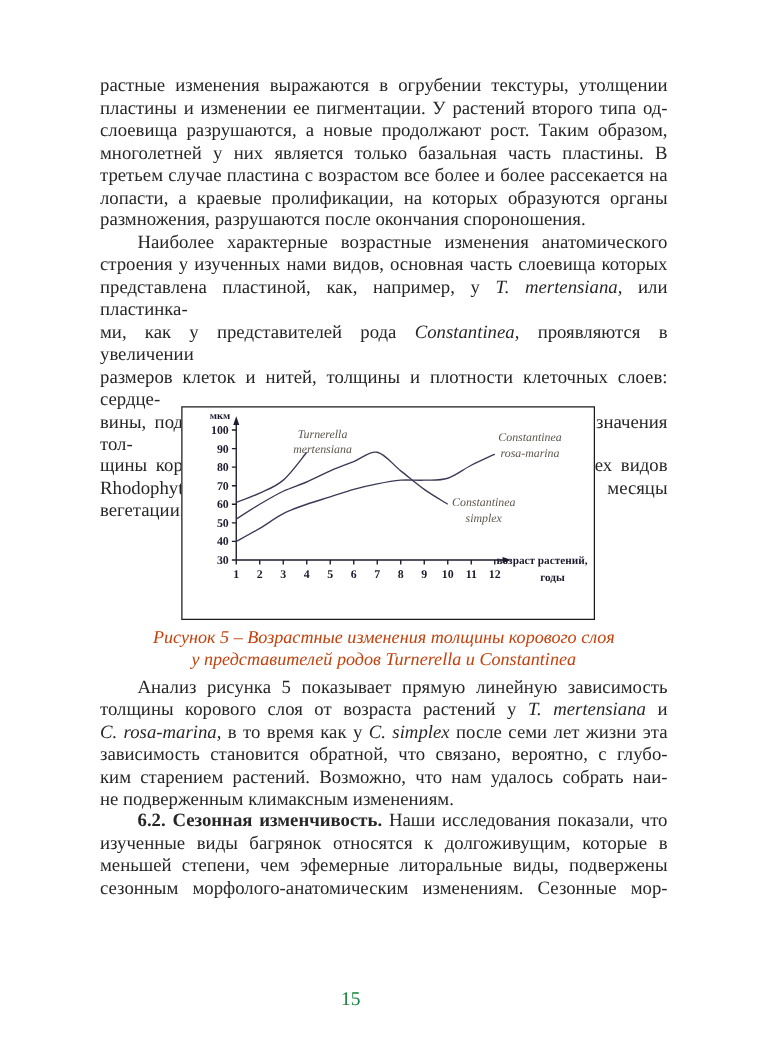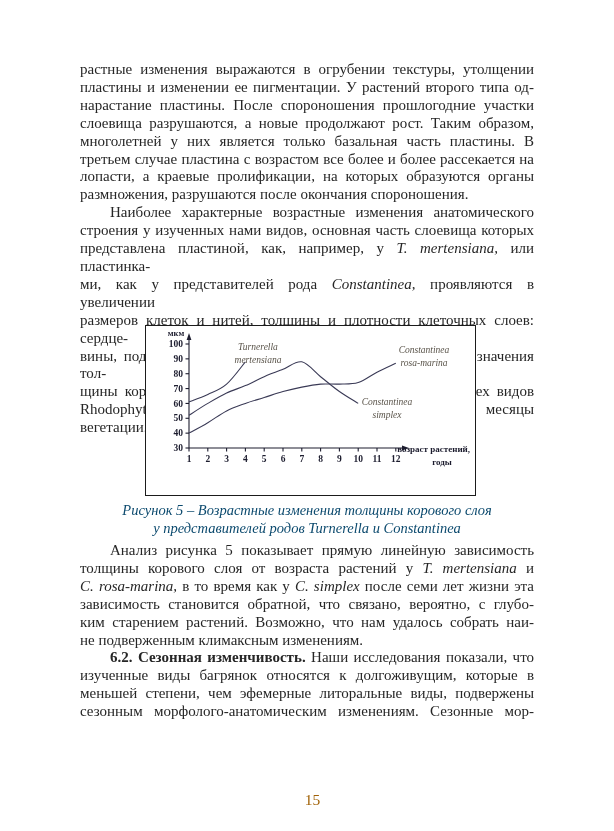--- a/index.html
+++ b/index.html
@@ -21,36 +21,35 @@
   .textcol .line.ind{text-indent:30px;}
   .it{font-style:italic;}
   .bd{font-weight:bold;}
   .figure-box{
     position:absolute;left:145px;top:325px;width:331px;height:171px;
     border:1.5px solid #1b1b1b;box-sizing:border-box;margin:0;padding:0;background:#fff;
   }
   .figure-box svg{display:block;}
   .caption{
     position:absolute;left:80px;top:502px;width:454px;
-    font-size:14.5px;line-height:17.6px;font-style:italic;text-align:center;color:#0c4a6e;
+    font-size:14.5px;line-height:17.6px;font-style:italic;text-align:center;color:#c2410c;
   }
   .pagenum{
     position:absolute;left:0;top:791px;width:561px;
-    text-align:center;font-size:15.5px;color:#a16207;padding-left:32px;
+    text-align:center;font-size:15.5px;color:#15803d;
   }
 </style>
 </head>
 <body>
 
 <div class="page">
   <div id="text-top" class="textcol" style="top:17px;margin-top:44px;">
       <div>
         <div class="line"><span>растные изменения выражаются в огрубении текстуры, утолщении</span></div>
         <div class="line"><span>пластины и изменении ее пигментации. У растений второго типа од-</span></div>
-        <div class="line"><span>нарастание пластины. После спороношения прошлогодние участки</span></div>
         <div class="line"><span>слоевища разрушаются, а новые продолжают рост. Таким образом,</span></div>
         <div class="line"><span>многолетней у них является только базальная часть пластины. В</span></div>
         <div class="line"><span>третьем случае пластина с возрастом все более и более рассекается на</span></div>
         <div class="line"><span>лопасти, а краевые пролификации, на которых образуются органы</span></div>
         <div class="line last"><span>размножения, разрушаются после окончания спороношения.</span></div>
       </div>
       <div>
         <div class="line ind"><span>Наиболее характерные возрастные изменения анатомического</span></div>
         <div class="line"><span>строения у изученных нами видов, основная часть слоевища которых</span></div>
         <div class="line"><span>представлена пластиной, как, например, у </span><span class="it">T. mertensiana,</span><span> или пластинка-</span></div>

